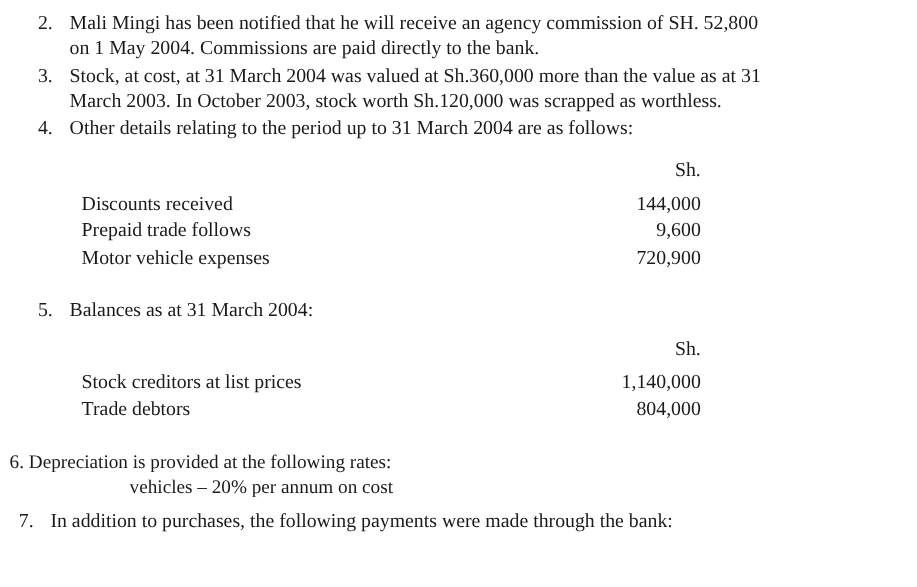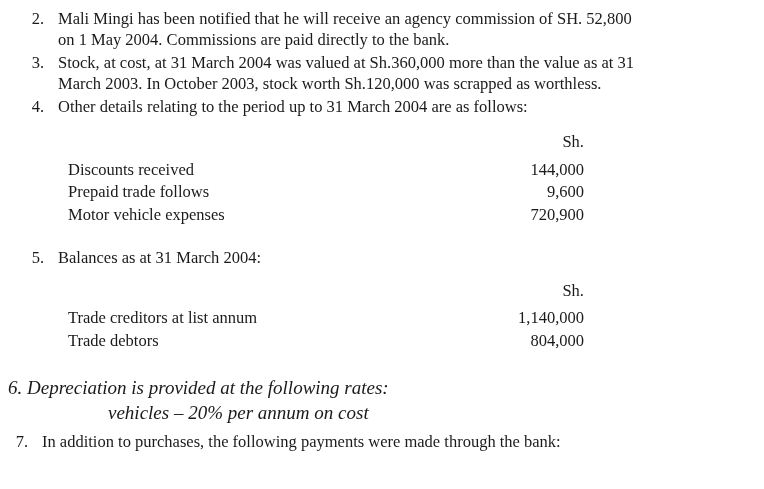--- a/index.html
+++ b/index.html
@@ -106,23 +106,22 @@
     margin-right: 14px;
   }
 
   .block5 {
     margin-top: 12px;
   }
 
   .item6 {
     margin-top: 24px;
     margin-left: 8px;
-    font-size: 19px;
-    line-height: 1.30;
-    font-style: italic;
+    font-size: 16px;
+    line-height: 1.30;
   }
   .indent6 {
     margin-left: 100px;
   }
 
   .item7 {
     margin-top: 5px;
     margin-left: 8px;
     display: flex;
     font-size: 16.5px;
@@ -194,21 +193,21 @@
   </div>
 
   <div class="table-block block5">
     <table class="tbl">
       <tbody>
           <tr>
         <td class="label headspacer"></td>
         <td class="value head">Sh.</td>
       </tr>
       <tr>
-        <td class="label">Trade creditors at list annum</td>
+        <td class="label">Stock creditors at list prices</td>
         <td class="value">1,140,000</td>
       </tr>
       <tr>
         <td class="label">Trade debtors</td>
         <td class="value">804,000</td>
       </tr>
     </tbody>
       </table>
   </div>
 

